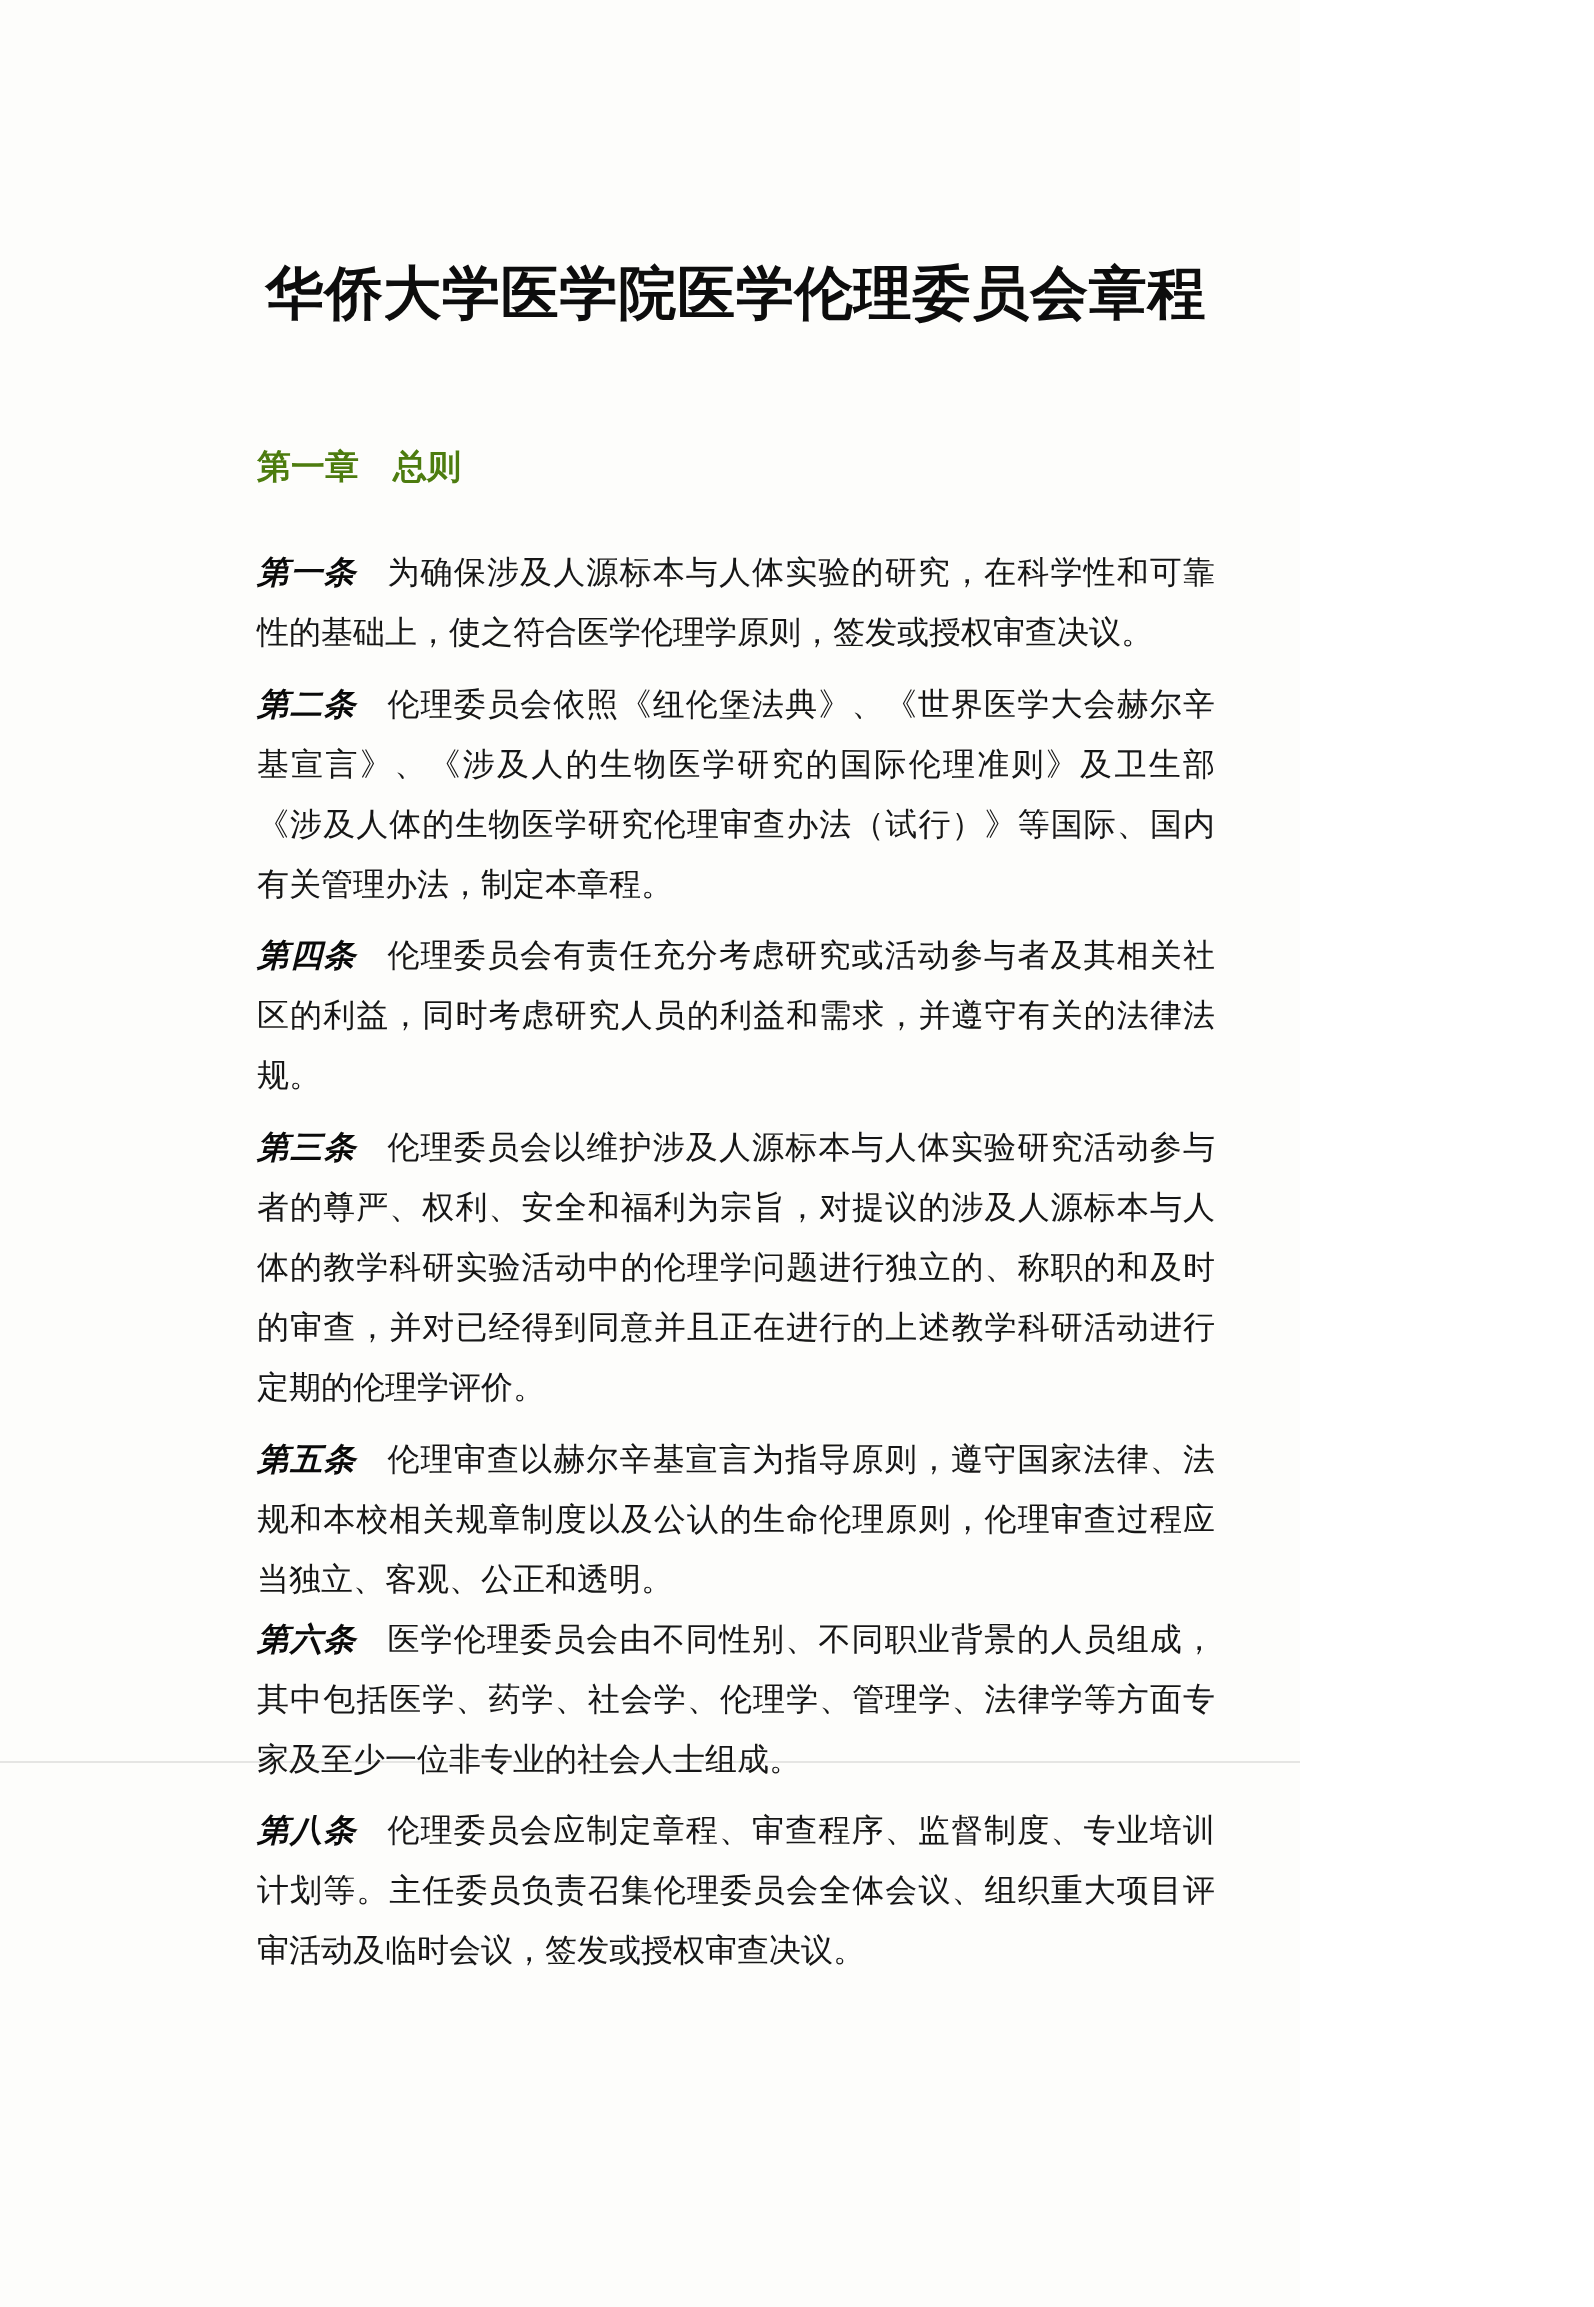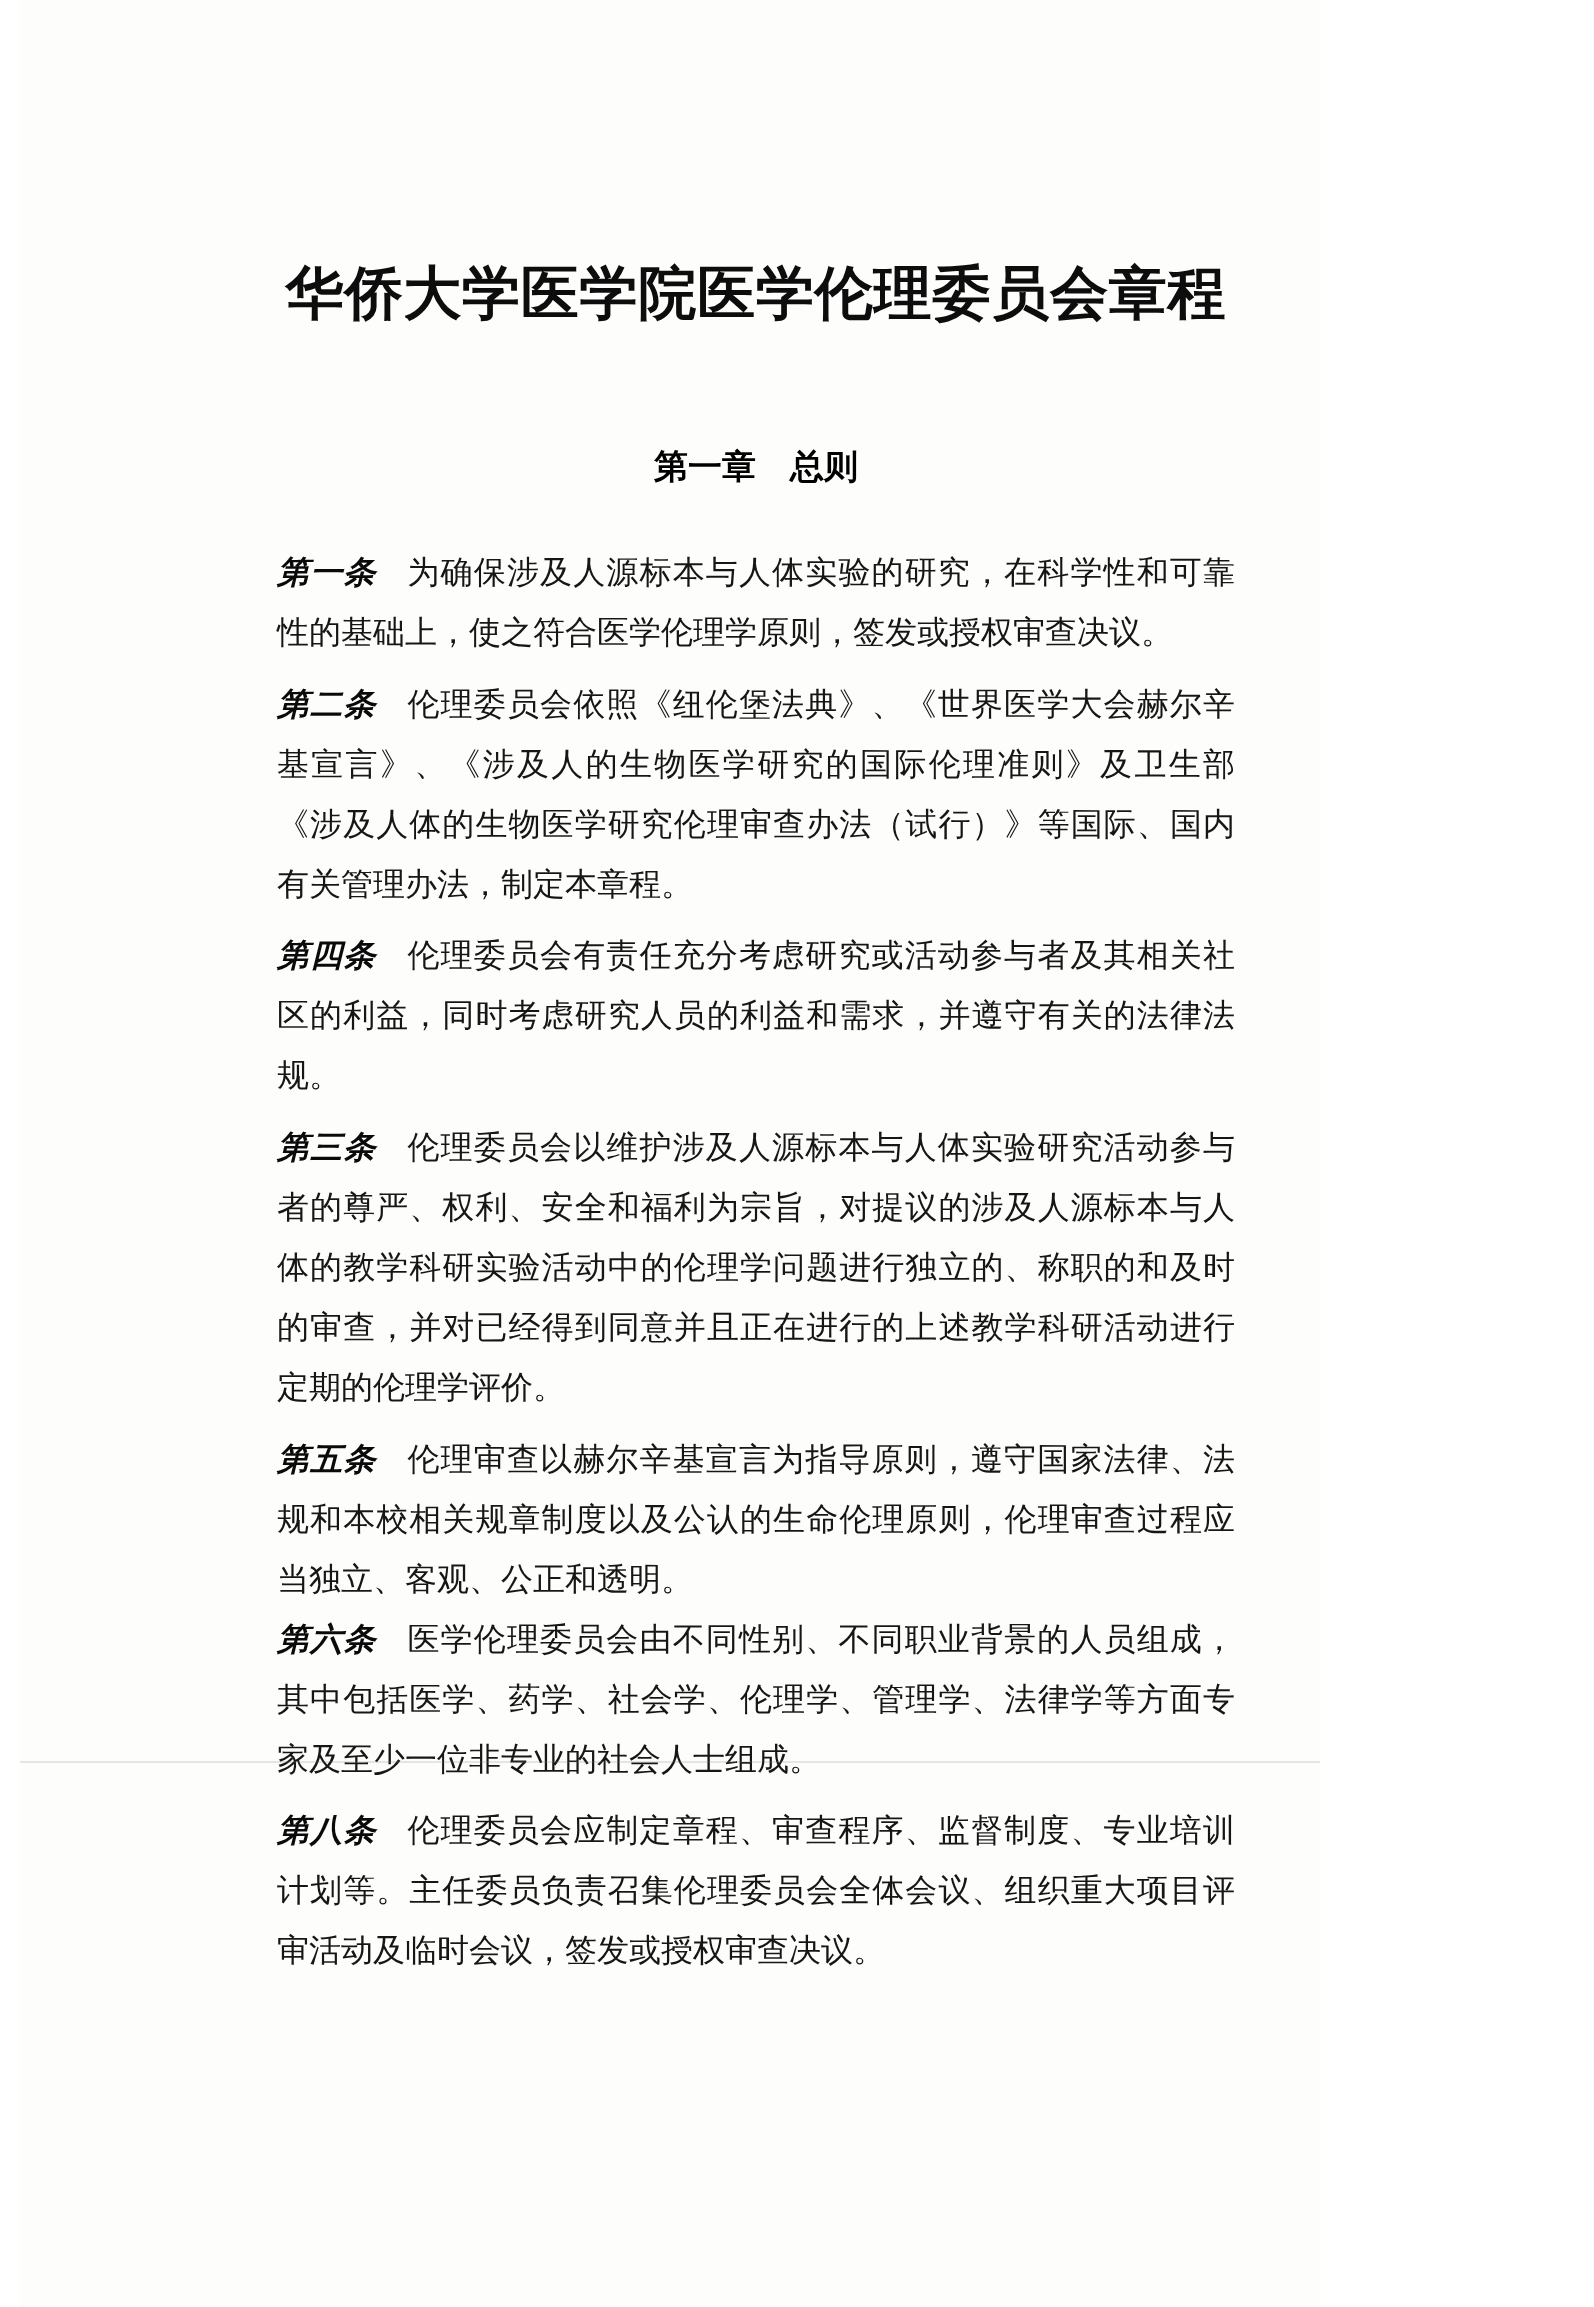--- a/index.html
+++ b/index.html
@@ -10,39 +10,37 @@
   .page {
     position: relative;
     width: 1300px;
     height: 2307px;
     box-sizing: border-box;
     background: #fdfdfb;
     padding: 261px 85px 0 257px;
     font-family: "Liberation Serif", "DejaVu Serif", serif;
     color: #161616;
     overflow: hidden;
-    margin-left: 20px;
   }
   .doc-title {
     margin: 0 0 117px 0;
     font-size: 58px;
     line-height: 1.15;
     font-weight: bold;
     text-align: center;
     color: #0d0d0d;
     letter-spacing: 0.8px;
     white-space: nowrap;
   }
   .chapter-heading {
     margin: 0 0 53px 0;
     font-size: 34px;
     line-height: 1.3;
     font-weight: bold;
-    text-align: center;
-    color: #000000;
+    color: #4d7c0f;
   }
   .chapter-heading .chapter-name {
     margin-left: 34px;
   }
   .chapter + .chapter .chapter-heading {
     margin-top: 45px;
   }
   .article {
     margin: 0 0 11.7px 0;
     font-size: 32px;

